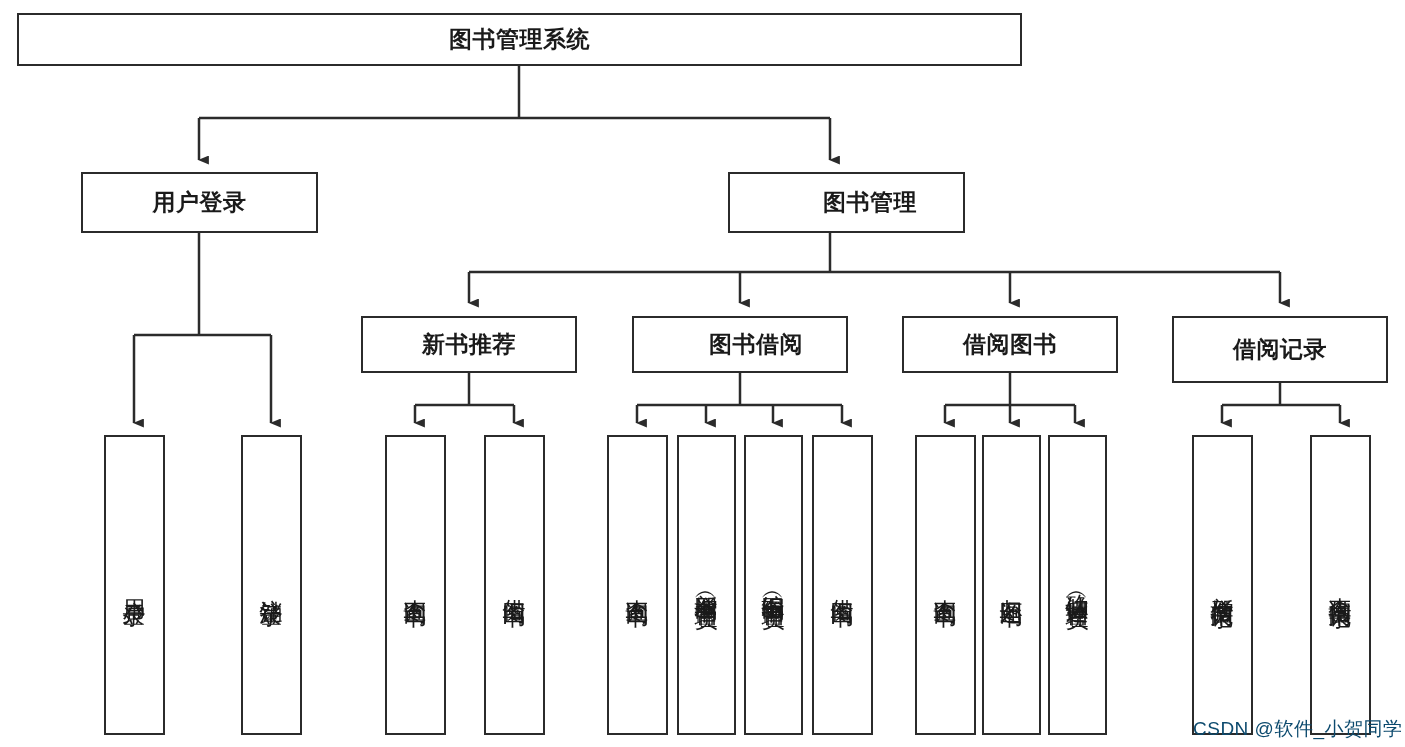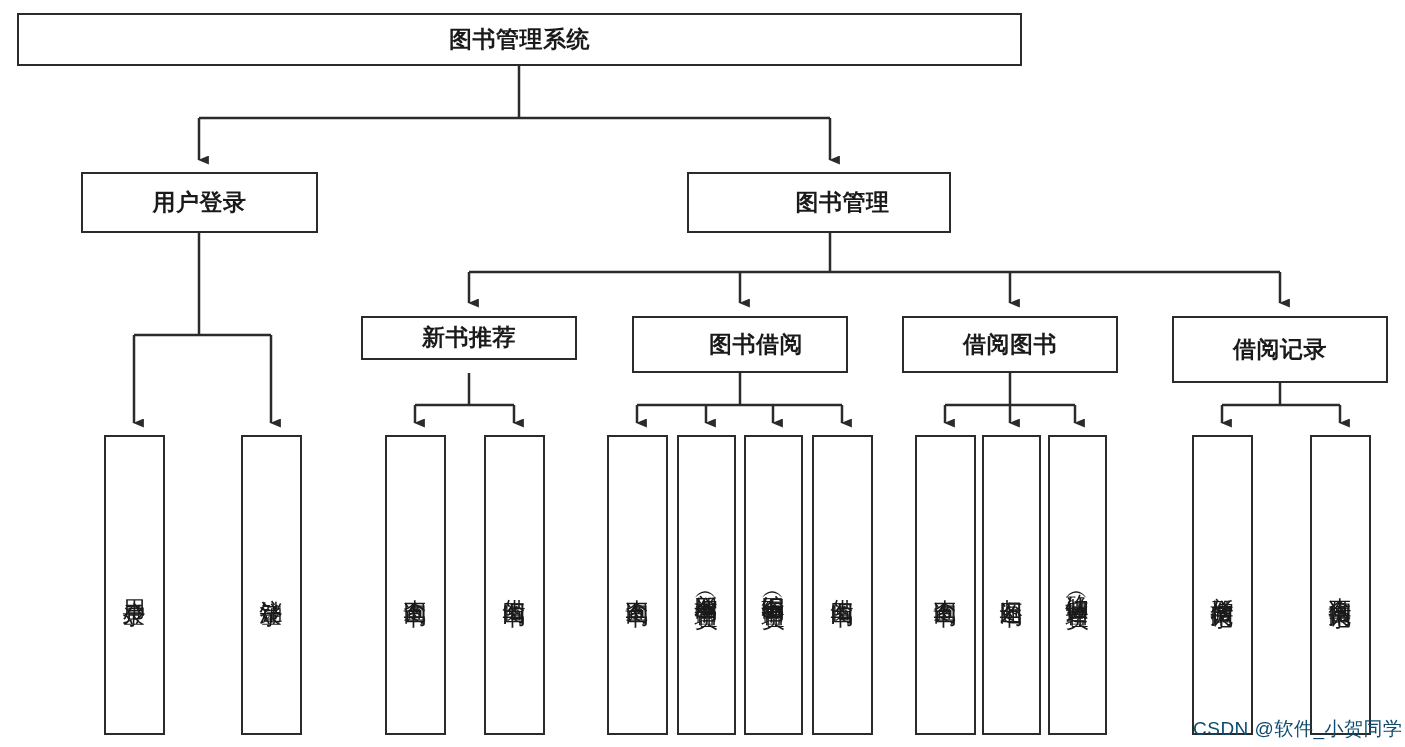--- a/index.html
+++ b/index.html
@@ -121,25 +121,25 @@
     </g>
   </svg>
 
   <div class="node horiz" style="left:17px; top:13px; width:1005px; height:53px;">
     <span class="label">图书管理系统</span>
   </div>
 
   <div class="node horiz" style="left:81px; top:172px; width:237px; height:61px;">
     <span class="label">用户登录</span>
   </div>
-  <div class="node horiz" style="left:687px; top:172px; width:264px; height:61px;padding-left:47px;">
+  <div class="node horiz" style="left:728px; top:172px; width:237px; height:61px;padding-left:47px;">
     <span class="label">图书管理</span>
   </div>
 
-  <div class="node horiz" style="left:361px; top:316px; width:216px; height:44px;">
+  <div class="node horiz" style="left:361px; top:316px; width:216px; height:57px;">
     <span class="label">新书推荐</span>
   </div>
   <div class="node horiz" style="left:632px; top:316px; width:216px; height:57px;padding-left:32px;">
     <span class="label">图书借阅</span>
   </div>
   <div class="node horiz" style="left:902px; top:316px; width:216px; height:57px;">
     <span class="label">借阅图书</span>
   </div>
   <div class="node horiz" style="left:1172px; top:316px; width:216px; height:67px;">
     <span class="label">借阅记录</span>

